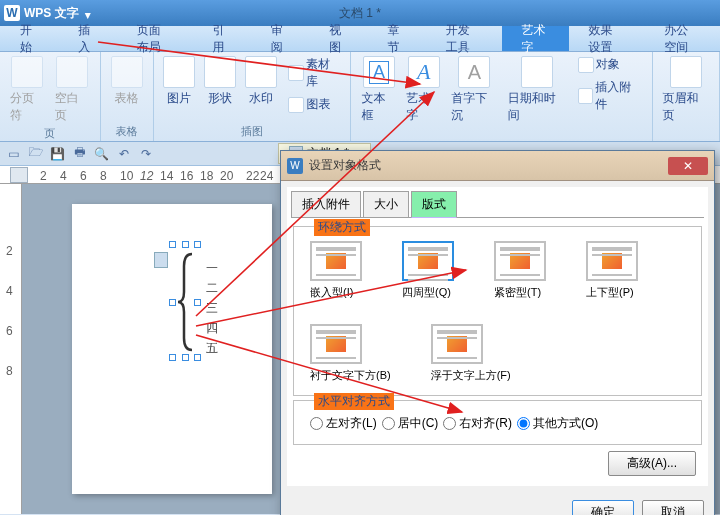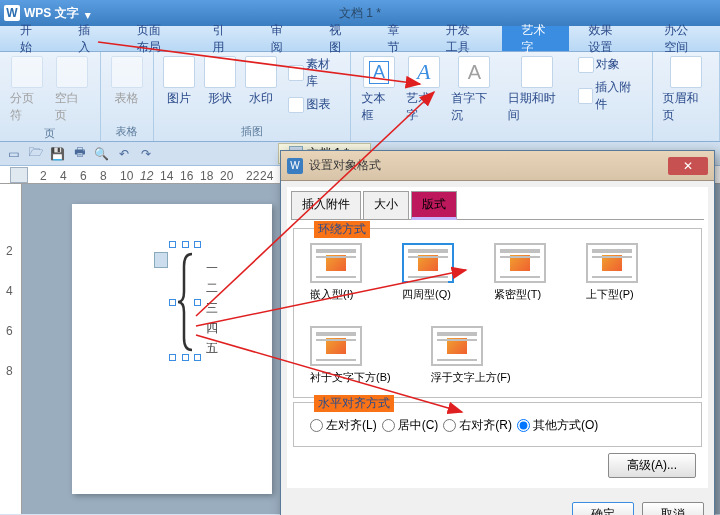--- a/index.html
+++ b/index.html
@@ -39,21 +39,21 @@
 .bracket svg{position:absolute;left:6px;top:8px}
 .bracket .lines{position:absolute;left:34px;top:14px;line-height:20px;font-size:14px;color:#333}
 .dialog{position:absolute;left:280px;top:150px;width:435px;background:#f0f0f0;border:1px solid #5a7a9a;box-shadow:4px 4px 12px rgba(0,0,0,0.4)}
 .dlg-title{height:30px;background:linear-gradient(#e8d4b8,#d8c4a8);display:flex;align-items:center;padding:0 6px;border-bottom:1px solid #a09080}
 .dlg-title .dlogo{width:16px;height:16px;background:#3a7dc0;color:#fff;border-radius:2px;display:flex;align-items:center;justify-content:center;font-size:10px;margin-right:6px}
 .dlg-title .dtxt{flex:1;color:#3a3a3a}
 .dlg-title .dclose{width:40px;height:18px;background:#c75050;color:#fff;display:flex;align-items:center;justify-content:center;border-radius:2px;cursor:pointer}
 .dlg-body{background:#fff;margin:6px;padding:4px}
 .tabs{display:flex;border-bottom:1px solid #a0a0a0;margin-bottom:8px}
 .tabs .tab{padding:4px 10px;border:1px solid #a0a0a0;margin-right:2px;margin-bottom:-1px;background:#f0f0f0;cursor:pointer}
-.tabs .tab.active{background:#be185d;border-bottom:3px solid #c4b5fd}
+.tabs .tab.active{background:#86efac;border-bottom:1px solid #c4b5fd}
 .fieldset{border:1px solid #c0c0c0;padding:10px 8px 8px;margin:4px 2px;position:relative}
 .fieldset .legend{position:absolute;top:-8px;left:20px;background:#f97316;padding:0 4px;color:#2a4a8a}
 .wrap-opts{display:flex;flex-wrap:wrap;gap:24px 40px;padding:4px 8px}
 .wrap-opt{display:flex;flex-direction:column;align-items:flex-start;cursor:pointer}
 .wrap-opt .wbox{width:52px;height:40px;border:2px solid #c0c0c0;background:#fff;display:flex;align-items:center;justify-content:center;position:relative}
 .wrap-opt.selected .wbox{border:2px solid #2a8de0}
 .wrap-opt .wlabel{margin-top:4px;font-size:11px}
 .wrap-opt .wimg{width:20px;height:16px;background:linear-gradient(135deg,#f0a030,#f06030)}
 .wrap-opt .wlines{position:absolute;inset:4px}
 .wrap-opt .wlines::before,.wrap-opt .wlines::after{content:"";position:absolute;left:0;right:0;height:2px;background:#c0c0c0}

